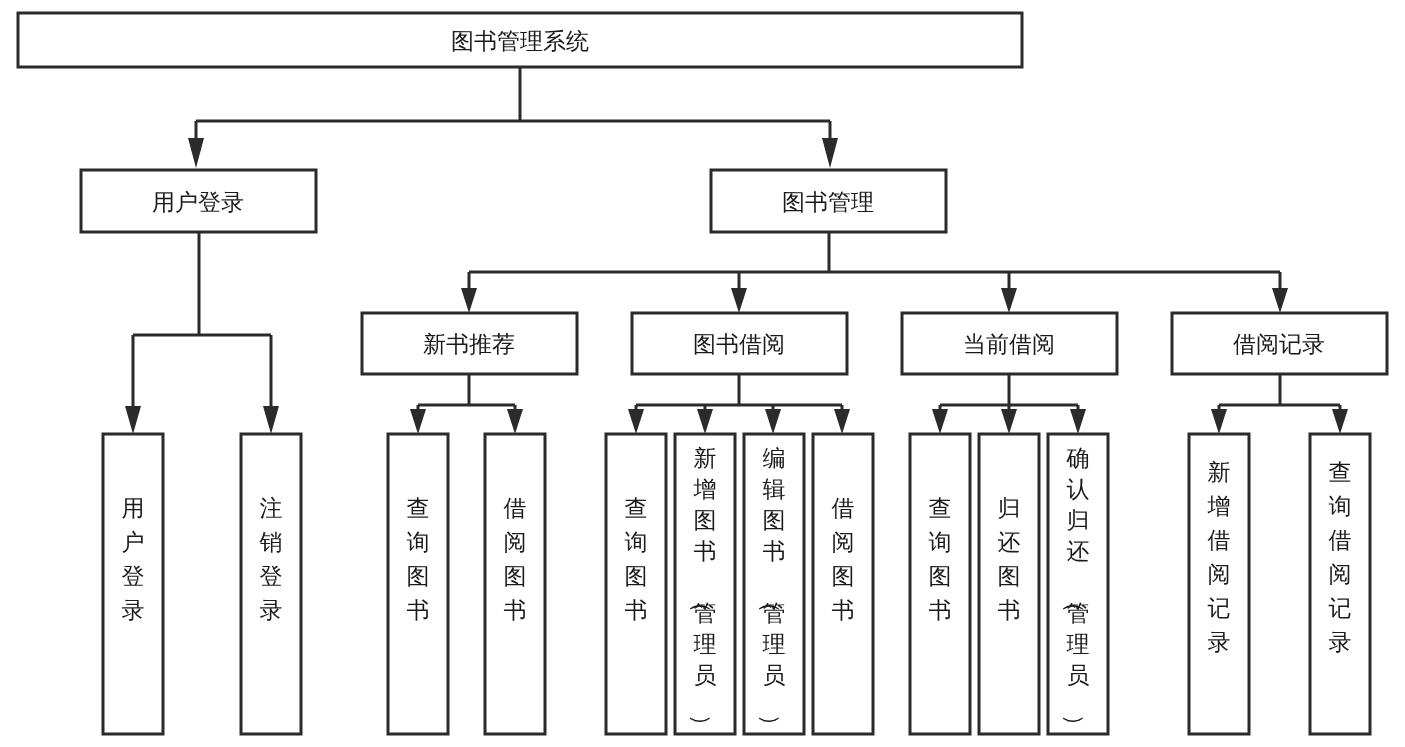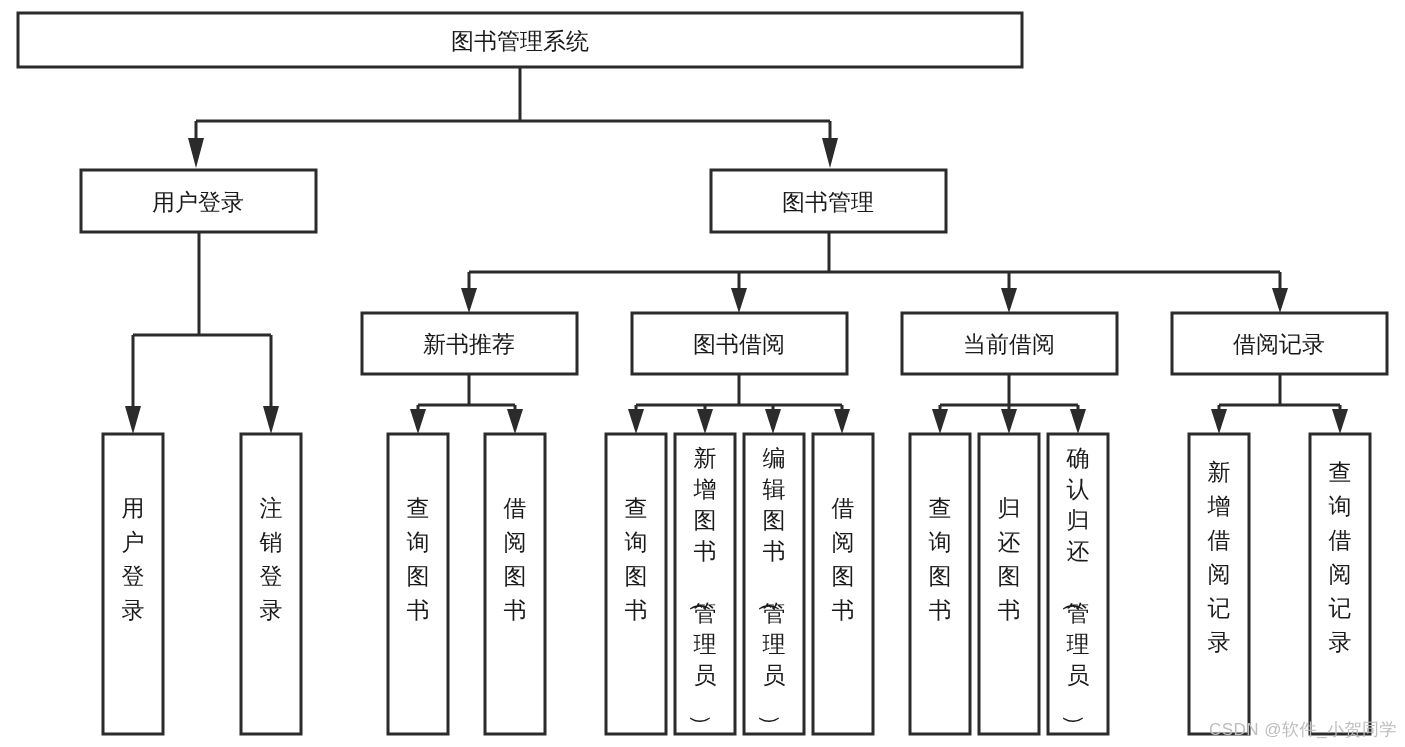--- a/index.html
+++ b/index.html
@@ -233,14 +233,13 @@
       <text class="node-label-v" x="1219" y="480"><tspan x="1219" y="480">新</tspan><tspan x="1219" y="514">增</tspan><tspan x="1219" y="548">借</tspan><tspan x="1219" y="582">阅</tspan><tspan x="1219" y="616">记</tspan><tspan x="1219" y="650">录</tspan></text>
     </g>
 
     <g>
       <rect class="node-rect" x="1310" y="434" width="60" height="300"></rect>
       <text class="node-label-v" x="1340" y="480"><tspan x="1340" y="480">查</tspan><tspan x="1340" y="514">询</tspan><tspan x="1340" y="548">借</tspan><tspan x="1340" y="582">阅</tspan><tspan x="1340" y="616">记</tspan><tspan x="1340" y="650">录</tspan></text>
     </g>
 
   </svg>
 
-  <div class="watermark">CSDN @软件_小贺同学</div>
 </div>
 
 </body></html>

